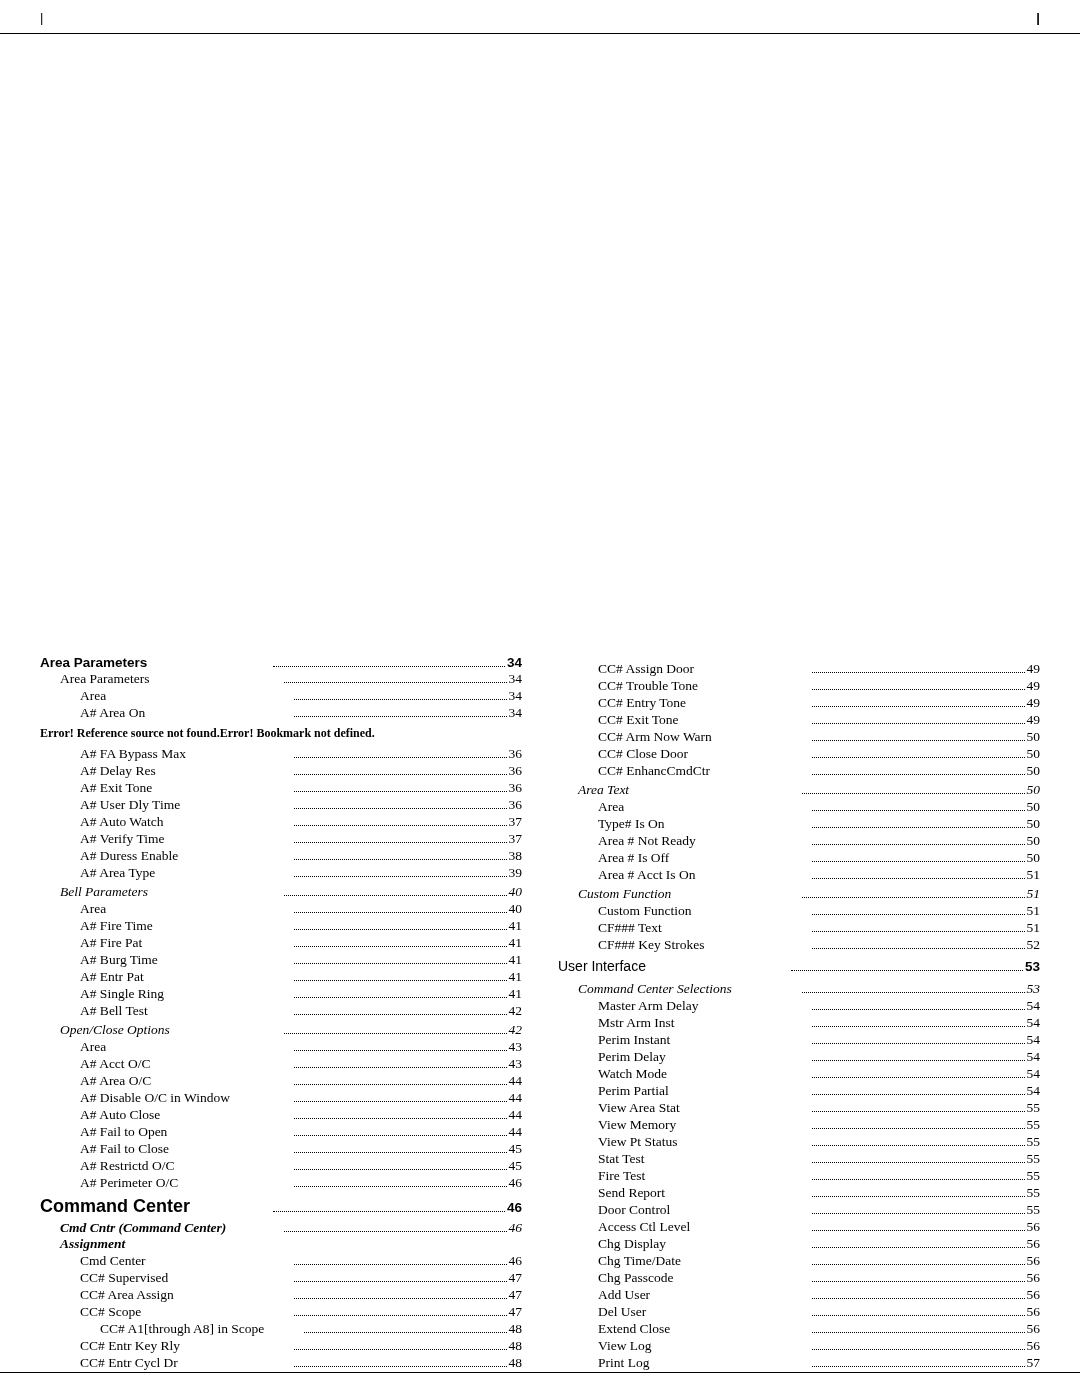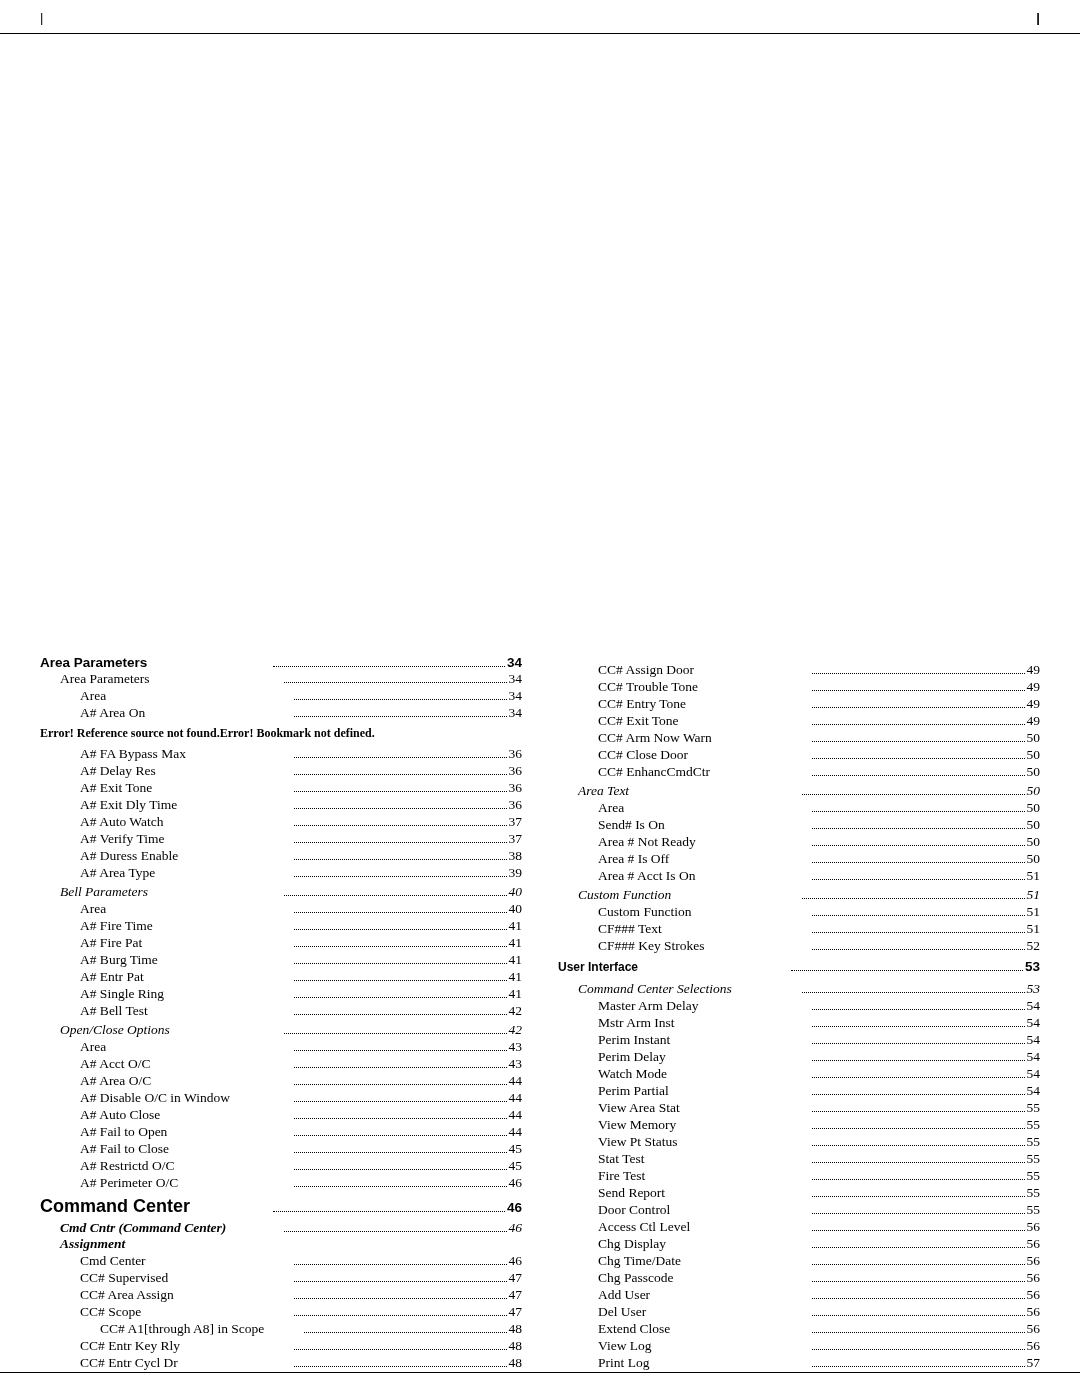--- a/index.html
+++ b/index.html
@@ -145,21 +145,21 @@
           <span class="toc-label">A# Delay Res</span>
           <span class="toc-dots"></span>
           <span class="toc-page">36</span>
         </div>
         <div class="toc-entry indented2">
           <span class="toc-label">A# Exit Tone</span>
           <span class="toc-dots"></span>
           <span class="toc-page">36</span>
         </div>
         <div class="toc-entry indented2">
-          <span class="toc-label">A# Exit Dly Time</span>
+          <span class="toc-label">A# User Dly Time</span>
           <span class="toc-dots"></span>
           <span class="toc-page">36</span>
         </div>
         <div class="toc-entry indented2">
           <span class="toc-label">A# Auto Watch</span>
           <span class="toc-dots"></span>
           <span class="toc-page">37</span>
         </div>
         <div class="toc-entry indented2">
           <span class="toc-label">A# Verify Time</span>
@@ -353,21 +353,21 @@
           <span class="toc-label" style="font-style: italic; font-weight: normal;">Area Text</span>
           <span class="toc-dots"></span>
           <span class="toc-page" style="font-style: italic;">50</span>
         </div>
         <div class="toc-entry indented2">
           <span class="toc-label">Area</span>
           <span class="toc-dots"></span>
           <span class="toc-page">50</span>
         </div>
         <div class="toc-entry indented2">
-          <span class="toc-label">Send# Is On</span>
+          <span class="toc-label">Type# Is On</span>
           <span class="toc-dots"></span>
           <span class="toc-page">50</span>
         </div>
         <div class="toc-entry indented2">
           <span class="toc-label">Area # Not Ready</span>
           <span class="toc-dots"></span>
           <span class="toc-page">50</span>
         </div>
         <div class="toc-entry indented2">
           <span class="toc-label">Area # Is Off</span>
@@ -393,21 +393,21 @@
           <span class="toc-label">CF### Text</span>
           <span class="toc-dots"></span>
           <span class="toc-page">51</span>
         </div>
         <div class="toc-entry indented2">
           <span class="toc-label">CF### Key Strokes</span>
           <span class="toc-dots"></span>
           <span class="toc-page">52</span>
         </div>
         <div class="toc-entry" style="margin-top: 5px;">
-          <span class="toc-label" style="font-weight: bold; font-family: Arial, sans-serif; font-size: 12px;">User Interface</span>
+          <span class="toc-label" style="font-weight: normal; font-family: Arial, sans-serif; font-size: 14px;">User Interface</span>
           <span class="toc-dots"></span>
           <span class="toc-page" style="font-weight: bold; font-family: Arial, sans-serif;">53</span>
         </div>
         <div class="toc-entry indented" style="margin-top: 7px;">
           <span class="toc-label" style="font-style: italic; font-weight: normal;">Command Center Selections</span>
           <span class="toc-dots"></span>
           <span class="toc-page" style="font-style: italic;">53</span>
         </div>
         <div class="toc-entry indented2">
           <span class="toc-label">Master Arm Delay</span>

